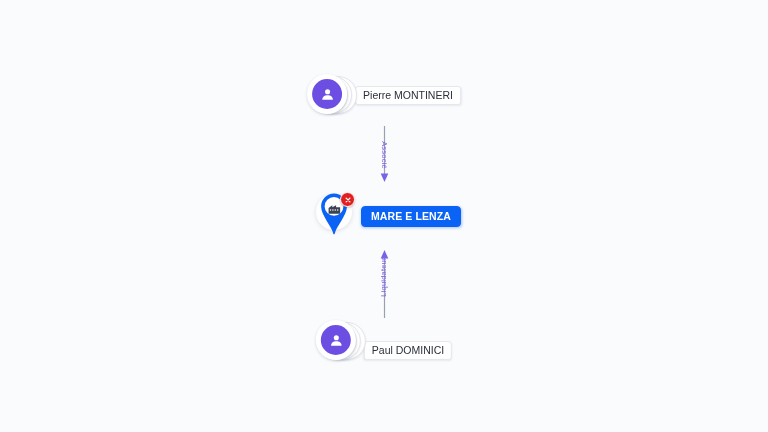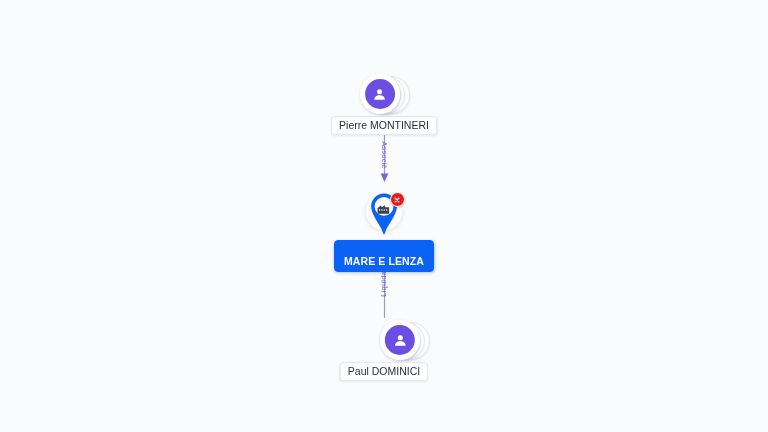--- a/index.html
+++ b/index.html
@@ -18,21 +18,21 @@
   #graph-canvas {
     position: absolute;
     inset: 0;
   }
 
   
   .node {
     position: absolute;
     transform: translate(-50%, 0);
     display: flex;
-    flex-direction: column;
+    flex-direction: row;
     align-items: center;
   }
 
   
   .avatar-stack {
     position: relative;
     width: 48px;
     height: 40px;
   }
   .stack-ring {
@@ -87,21 +87,21 @@
     box-shadow: 0 1px 2px rgba(20,30,70,0.08);
   }
   .node-label.company {
     background: #0b63f6;
     border: 1px solid #0b63f6;
     color: #ffffff;
     font-weight: bold;
     font-size: 10.5px;
     letter-spacing: 0.1px;
     border-radius: 4px;
-    padding: 14px 9px 4px 9px;
+    padding: 3px 9px 4px 9px;
     box-shadow: 0 1px 3px rgba(11,99,246,0.35);
   }
 
   
   .pin-wrap {
     position: relative;
     width: 54px;
     height: 46px;
     display: flex;
     align-items: flex-start;

